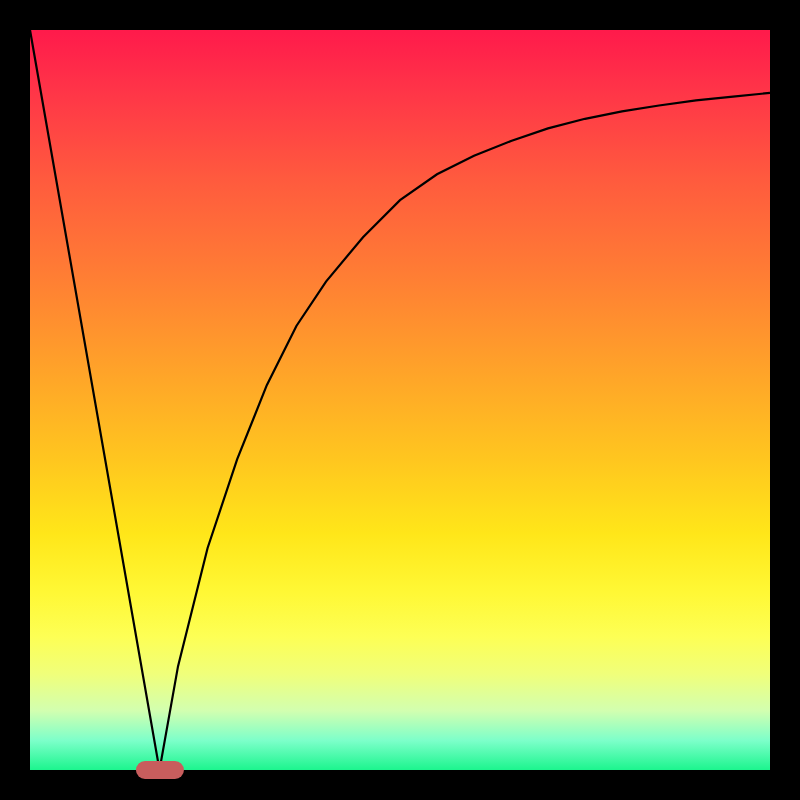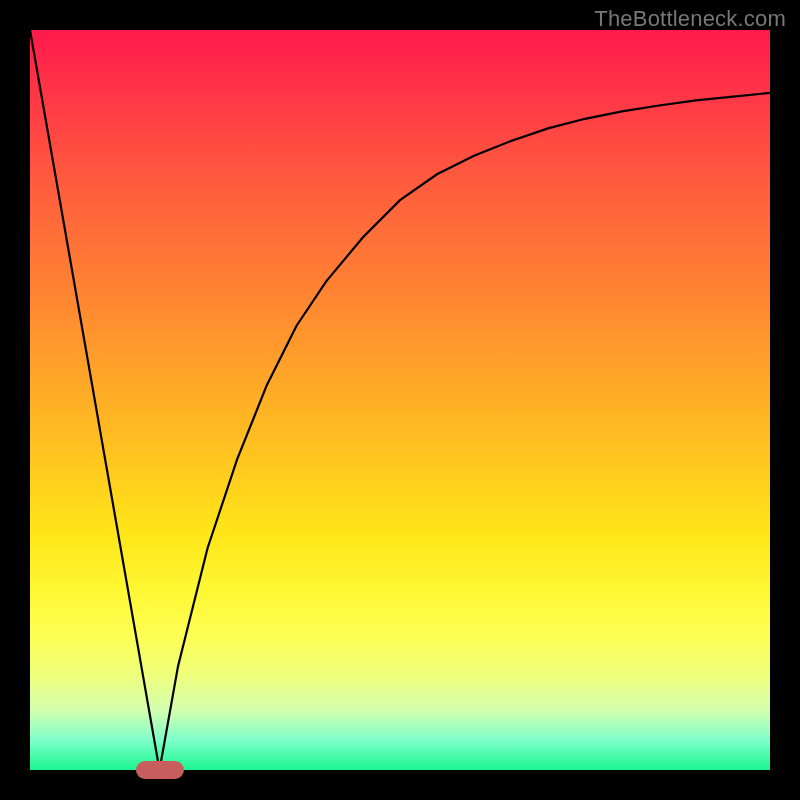--- a/index.html
+++ b/index.html
@@ -71,14 +71,13 @@
 </head>
 <body>
 
 <div class="frame">
   <div class="plot">
     <svg class="curve" viewBox="0 0 740 740" preserveAspectRatio="none">
       <path id="curve-path" fill="none" stroke="#000000" stroke-width="2.2" d="M 0.00 0.00 L 129.50 740.00 L 129.50 740.00 L 148.00 636.40 L 177.60 518.00 L 207.20 429.20 L 236.80 355.20 L 266.40 296.00 L 296.00 251.60 L 333.00 207.20 L 370.00 170.20 L 407.00 144.30 L 444.00 125.80 L 481.00 111.00 L 518.00 98.42 L 555.00 88.80 L 592.00 81.40 L 629.00 75.48 L 666.00 70.30 L 703.00 66.60 L 740.00 62.90 "></path>
     </svg>
     <div class="marker" id="min-marker" style="left: 129.5px; top: 740px; width: 48.1px; background: rgb(200, 93, 93);"></div>
   </div>
-  <div class="watermark">TheBottleneck.com</div>
 </div>
 
 </body></html>

